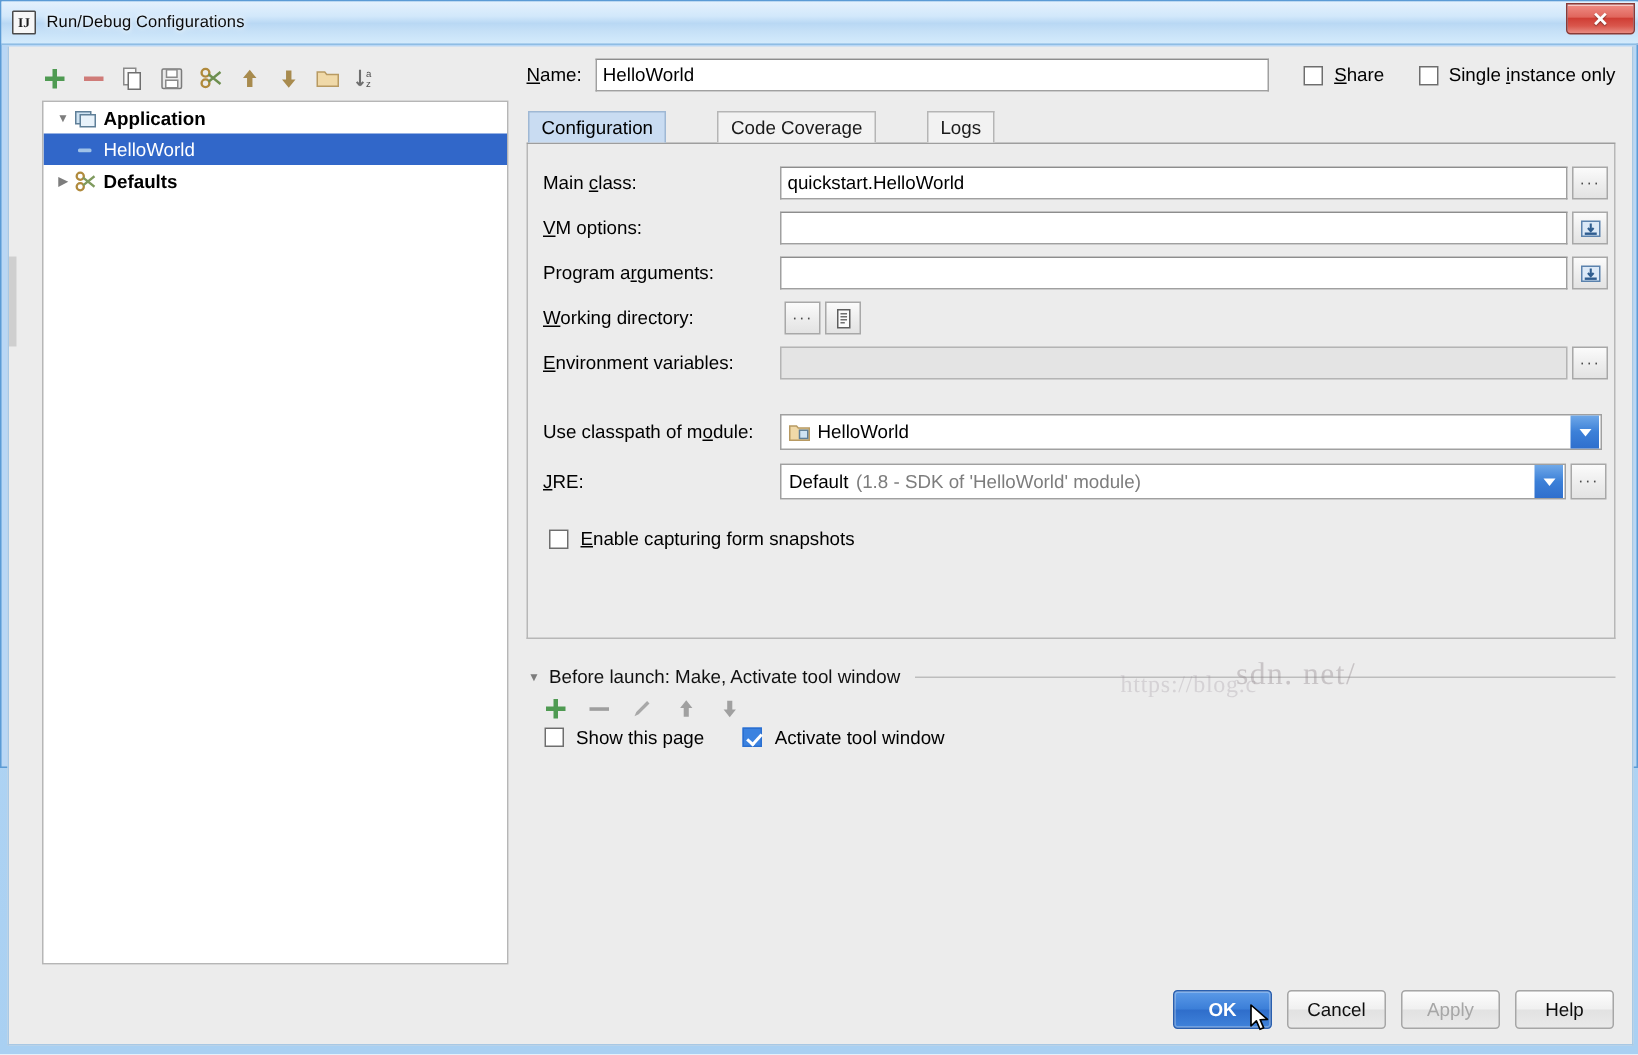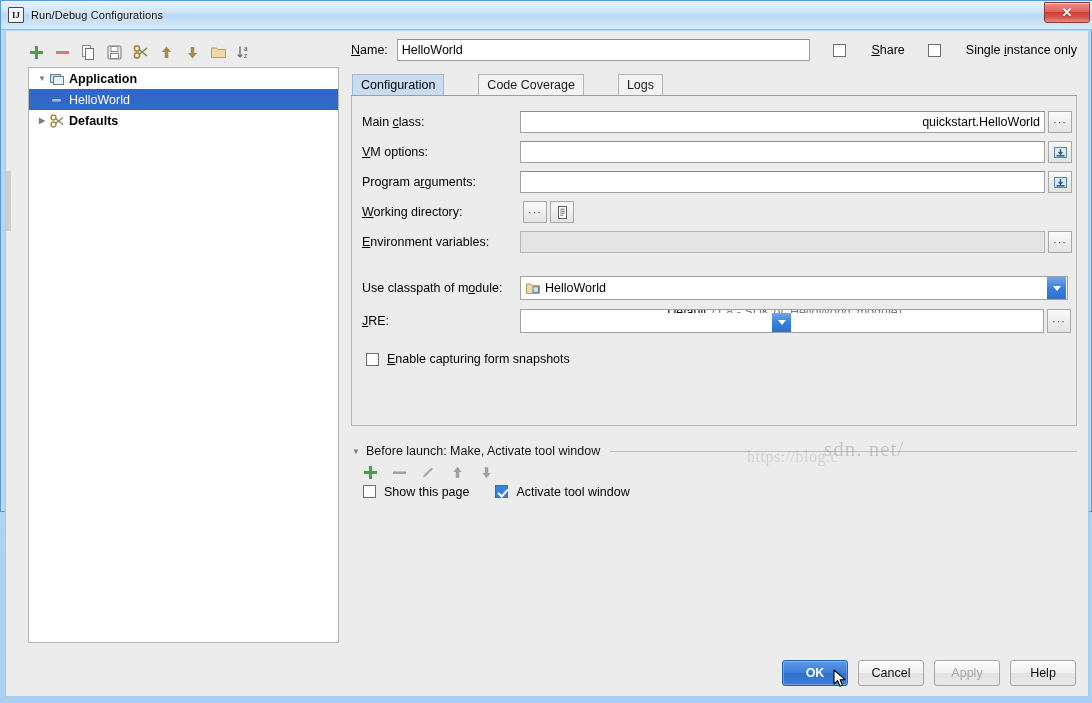--- a/index.html
+++ b/index.html
@@ -173,21 +173,21 @@
     margin-left: 9px;
     background: #fff;
     border: 1px solid #a0a0a0;
     border-top-color: #8d8d8d;
     font-family: "Liberation Sans", sans-serif;
     font-size: 12.5px;
     color: #000;
     padding: 0 4px;
     outline: none;
   }
-  .cbx-row { display: flex; align-items: center; gap: 25px; margin-left: 23px; }
+  .cbx-row { display: flex; align-items: center; gap: 7px; margin-left: 23px; }
   .cb {
     width: 13px; height: 13px;
     box-sizing: border-box;
     background: #fff;
     border: 1px solid #6e6e6e;
     display: inline-block;
     position: relative;
     flex: 0 0 13px;
   }
   .cb.checked {
@@ -254,21 +254,20 @@
     height: 22px;
     box-sizing: border-box;
     background: #fff;
     border: 1px solid #a0a0a0;
     border-top-color: #8d8d8d;
     font-family: "Liberation Sans", sans-serif;
     font-size: 12.5px;
     color: #000;
     padding: 0 4px;
     outline: none;
-    text-align: right;
   }
   .tfield.disabled {
     background: #e4e4e4;
     border-color: #b4b4b4;
     color: #8a8a8a;
   }
   .sbtn {
     width: 24px; height: 22px;
     box-sizing: border-box;
     margin-left: 3px;
@@ -646,21 +645,21 @@
                   </svg>
                 </span>
                 <span>HelloWorld</span>
               </span>
               <span class="combo-arrow"></span>
             </div>
           </div>
 
           <div class="frow" style="left:10px; top:213px; height:24px;">
             <span class="lbl"><span class="u">J</span>RE:</span>
-            <div class="combo" style="width:524px;flex-direction:column;">
+            <div class="combo" style="width:524px;">
               <span class="combo-text">
                 <span>Default</span>
                 <span class="combo-sub">(1.8 - SDK of 'HelloWorld' module)</span>
               </span>
               <span class="combo-arrow"></span>
             </div>
             <span class="sbtn" style="height:24px;">
               <span class="ellipsis-dots">···</span>
             </span>
           </div>

